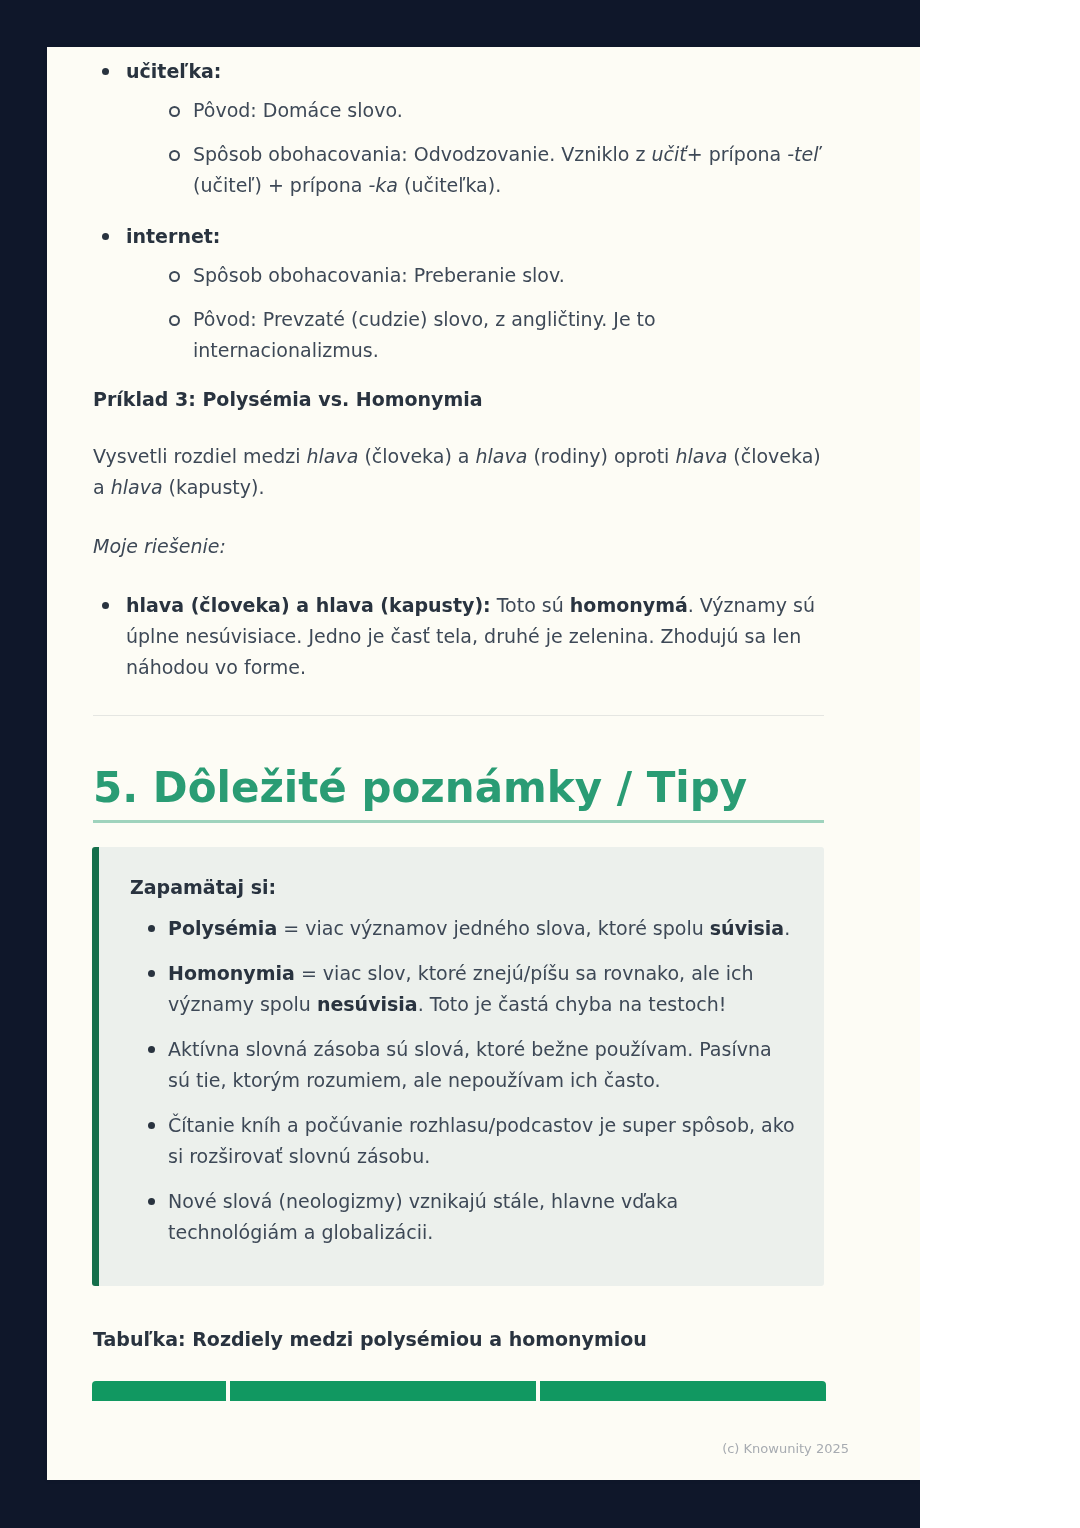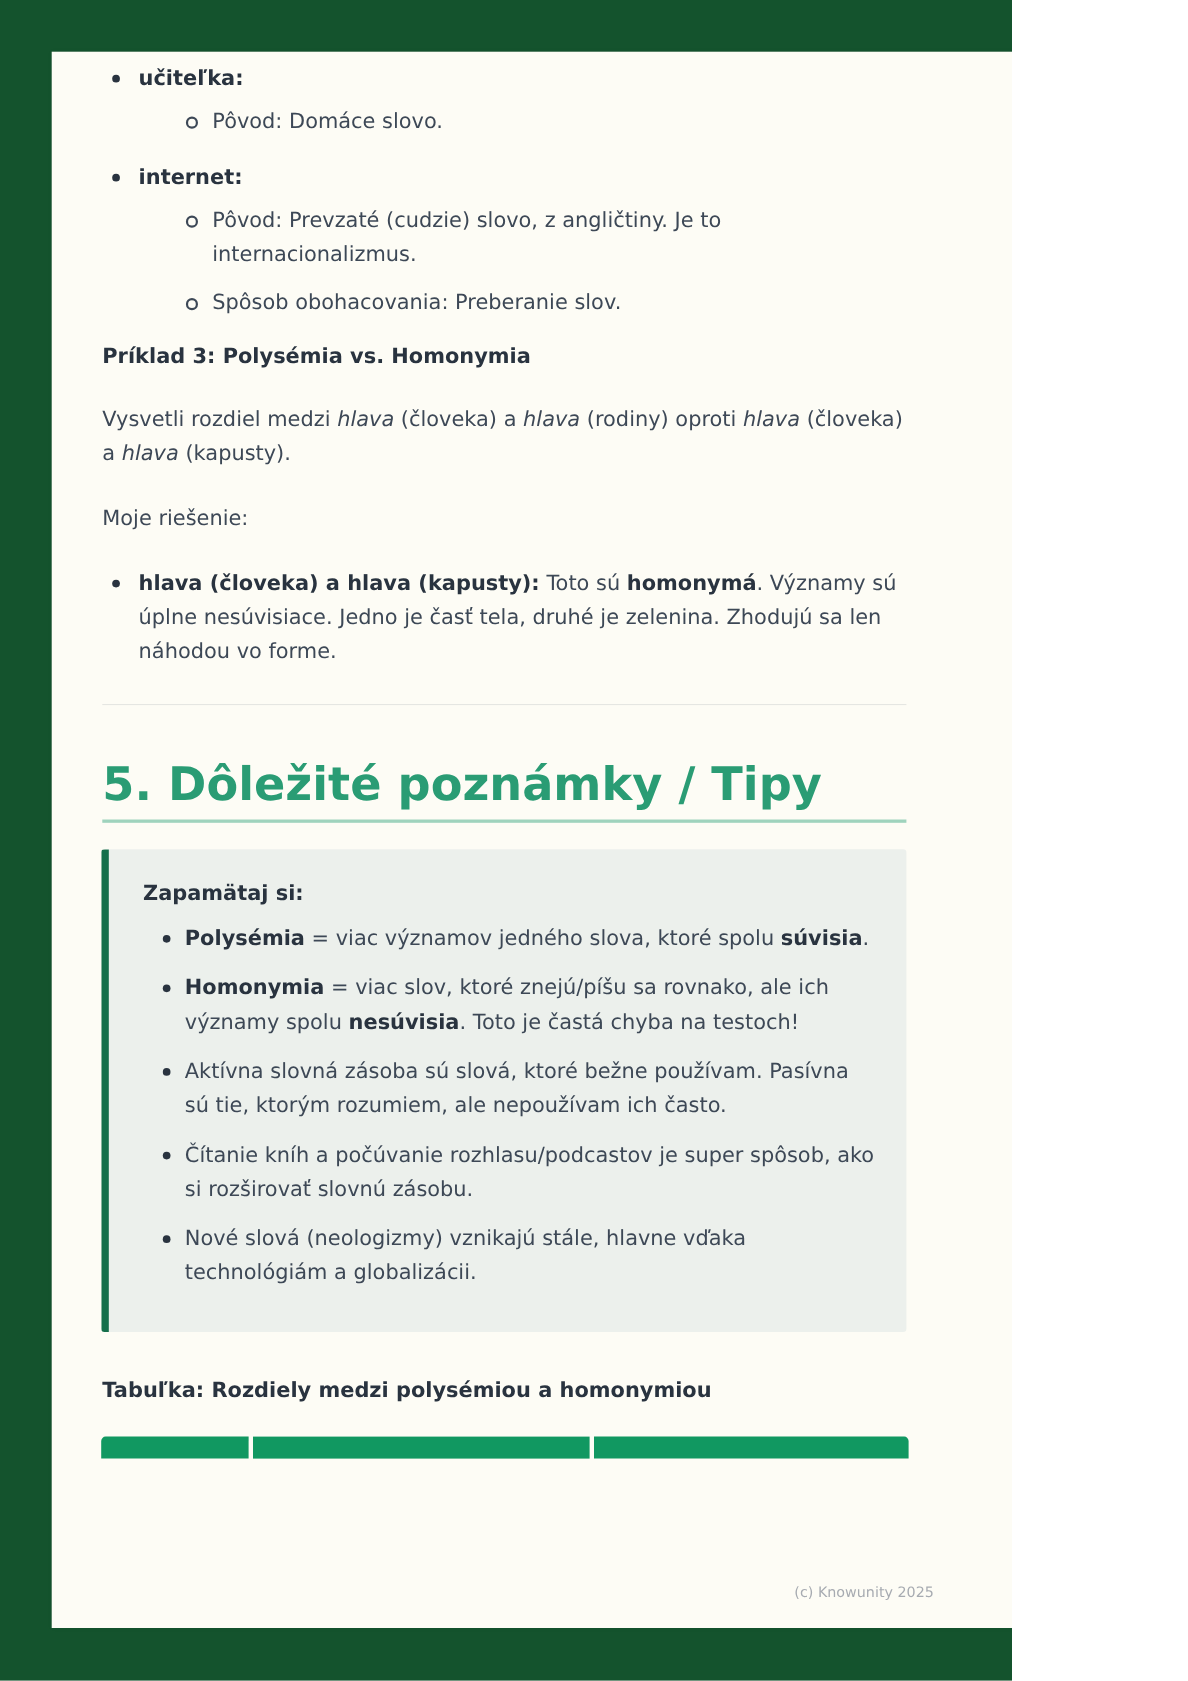--- a/index.html
+++ b/index.html
@@ -1,19 +1,19 @@
 <!DOCTYPE html>
 <html style="--page-bg: #fdfcf5; --strip-bg: #e3f0e8; --strip-border: #a2d1ba; --accent-green: #2a9c74; --underline: #9fd3bd; --table-green: #119861; --callout-bg: #ecf0ec; --callout-border: #156f4b; --divider: #e5e6e2; --text: #3d4856; --text-bold: #29333f; --footer-text: #a7abb1;"><head>
 <meta charset="utf-8">
 <style>
   html,body{margin:0;padding:0;background:#ffffff;}
   .canvas{
     position:relative;
     width:920px;height:1528px;
-    background:#14532d;
+    background:#0f172a;
     font-family:"DejaVu Sans", sans-serif;
     overflow:hidden;
   }
   .page{
     position:absolute;
     left:47px;top:47px;
     width:986px;height:1433px;
     background:var(--page-bg,#fdfcf5);
     box-shadow:0 0 5px rgba(0,0,0,0.07);
   }
@@ -52,21 +52,21 @@
   .l2>li{position:relative;padding-left:34px;}
   .l2>li+li{margin-top:13px;}
   .l2>li::before{
     content:"";position:absolute;left:10px;top:11px;
     width:7px;height:7px;border-radius:50%;
     background:transparent;
     border:2px solid var(--text,#3d4856);
   }
   .p-example{margin:18px 0 0 0;}
   .p-task{margin:26px 0 16px 0;}
-  .p-solution-label{margin:28px 0 0 0;}
+  .p-solution-label{margin:28px 0 0 0;font-style:italic;}
   .ul-solution{margin-top:28px;}
   .ul-solution>li+li{margin-top:14px;text-align:right;}
   .divider{
     margin:32px 0 0 0;border:none;height:1px;
     background:var(--divider,#e5e6e2);
   }
   .section-heading{
     margin:50px 0 0 0;
     font-size:42px;line-height:44px;font-weight:700;
     color:var(--accent-green,#2a9c74);
@@ -113,27 +113,28 @@
   <div class="page">
     <div class="right-strip"></div>
 
     <div class="content">
 
       <ul class="l1">
         <li>
           <span><span class="rb">učiteľka:</span></span>
           <ul class="l2">
             <li><span class="">Pôvod: Domáce slovo.</span></li>
+            <li><span class="">Spôsob obohacovania: Odvodzovanie. Vzniklo z </span><span class=" ri">učiť</span><span class="">+ prípona </span><span class=" ri">-teľ</span><span class=""> (učiteľ) + prípona </span><span class=" ri">-ka</span><span class=""> (učiteľka).</span></li>
           </ul>
         </li>
         <li>
           <span><span class="rb">internet:</span></span>
           <ul class="l2">
+            <li><span class="">Spôsob obohacovania: Preberanie slov.</span></li>
             <li><span class="">Pôvod: Prevzaté (cudzie) slovo, z angličtiny. Je to internacionalizmus.</span></li>
-            <li><span class="">Spôsob obohacovania: Preberanie slov.</span></li>
           </ul>
         </li>
       </ul>
 
       <p class="bold-line p-example">Príklad 3: Polysémia vs. Homonymia</p>
 
       <p class="p-task"><span class="">Vysvetli rozdiel medzi </span><span class=" ri">hlava</span><span class=""> (človeka) a </span><span class=" ri">hlava</span><span class=""> (rodiny) oproti </span><span class=" ri">hlava</span><span class=""> (človeka) a </span><span class=" ri">hlava</span><span class=""> (kapusty).</span></p>
 
       <p class="p-solution-label">Moje riešenie:</p>
 

